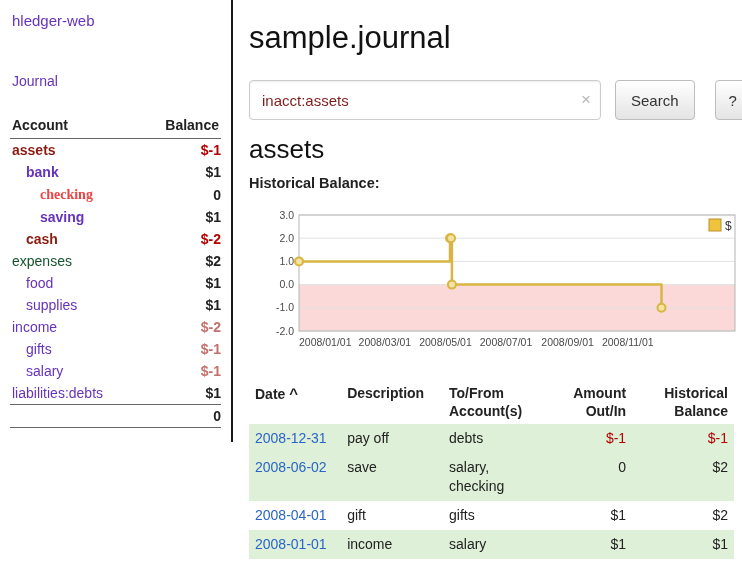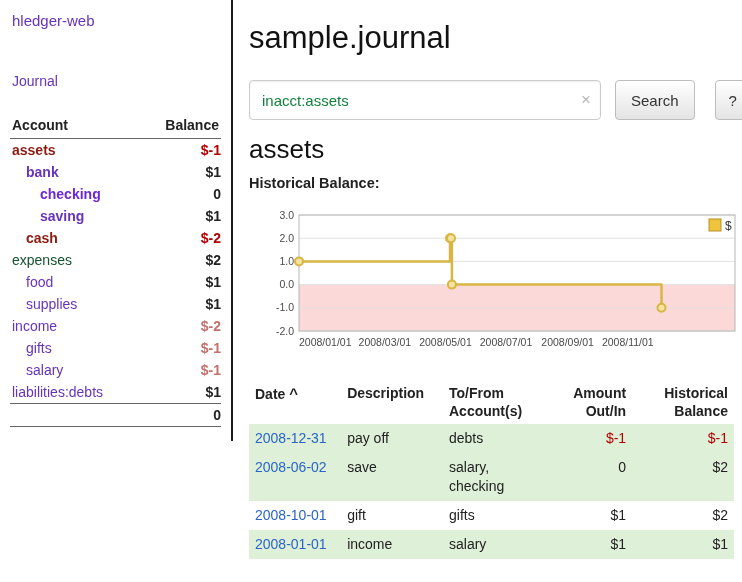--- a/index.html
+++ b/index.html
@@ -51,21 +51,21 @@
 
   
   .main { flex: 1 1 auto; min-width: 0; padding: 4px 8px 10px 16px; }
   h1.page-title { font-size: 31px; font-weight: 500; color: #111; margin: 16px 0 24px; }
   .search-row { display: flex; align-items: center; gap: 14px; margin: 0 0 12px 0; }
   .search-box { position: relative; flex: 0 0 352px; }
   .search-input {
     width: 100%; height: 40px;
     border: 1px solid #ccc; border-radius: 4px;
     padding: 6px 30px 6px 12px;
-    font-size: 15px; color: #15803d;
+    font-size: 15px; color: #7f1d1d;
     font-family: "Liberation Sans", sans-serif;
     box-shadow: inset 0 1px 2px rgba(0,0,0,.075);
     outline: none;
   }
   .clear-x {
     position: absolute; right: 10px; top: 50%;
     transform: translateY(-52%);
     color: #b8b8b8; font-size: 17px; line-height: 1; cursor: pointer;
   }
   .btn {
@@ -120,21 +120,21 @@
       <tbody>
           <tr>
             <td style="padding-left: 2px;"><a href="#" class="acct-link" style="color: rgb(139, 26, 16); font-weight: bold;">assets</a></td>
             <td class="bal" style="color: rgb(179, 0, 0);">$-1</td>
           </tr>
           <tr>
             <td style="padding-left: 16px;"><a href="#" class="acct-link" style="color: rgb(102, 51, 187); font-weight: bold;">bank</a></td>
             <td class="bal">$1</td>
           </tr>
           <tr>
-            <td style="padding-left: 30px;"><a href="#" class="acct-link" style="color: #6d28d9; font-weight: bold;">checking</a></td>
+            <td style="padding-left: 30px;"><a href="#" class="acct-link" style="color: #ef4444; font-weight: bold; font-family: Liberation Serif, serif;">checking</a></td>
             <td class="bal">0</td>
           </tr>
           <tr>
             <td style="padding-left: 30px;"><a href="#" class="acct-link" style="color: rgb(102, 51, 187); font-weight: bold;">saving</a></td>
             <td class="bal">$1</td>
           </tr>
           <tr>
             <td style="padding-left: 16px;"><a href="#" class="acct-link" style="color: rgb(139, 26, 16); font-weight: bold;">cash</a></td>
             <td class="bal" style="color: rgb(179, 0, 0);">$-2</td>
           </tr>
@@ -243,21 +243,21 @@
             <td class="num neg">$-1</td>
           </tr>
           <tr class="hl">
             <td><a href="#" class="date">2008-06-02</a></td>
             <td>save</td>
             <td>salary, checking</td>
             <td class="num">0</td>
             <td class="num">$2</td>
           </tr>
           <tr>
-            <td><a href="#" class="date">2008-10-01</a></td>
+            <td><a href="#" class="date">2008-04-01</a></td>
             <td>gift</td>
             <td>gifts</td>
             <td class="num">$1</td>
             <td class="num">$2</td>
           </tr>
           <tr class="hl">
             <td><a href="#" class="date">2008-01-01</a></td>
             <td>income</td>
             <td>salary</td>
             <td class="num">$1</td>

